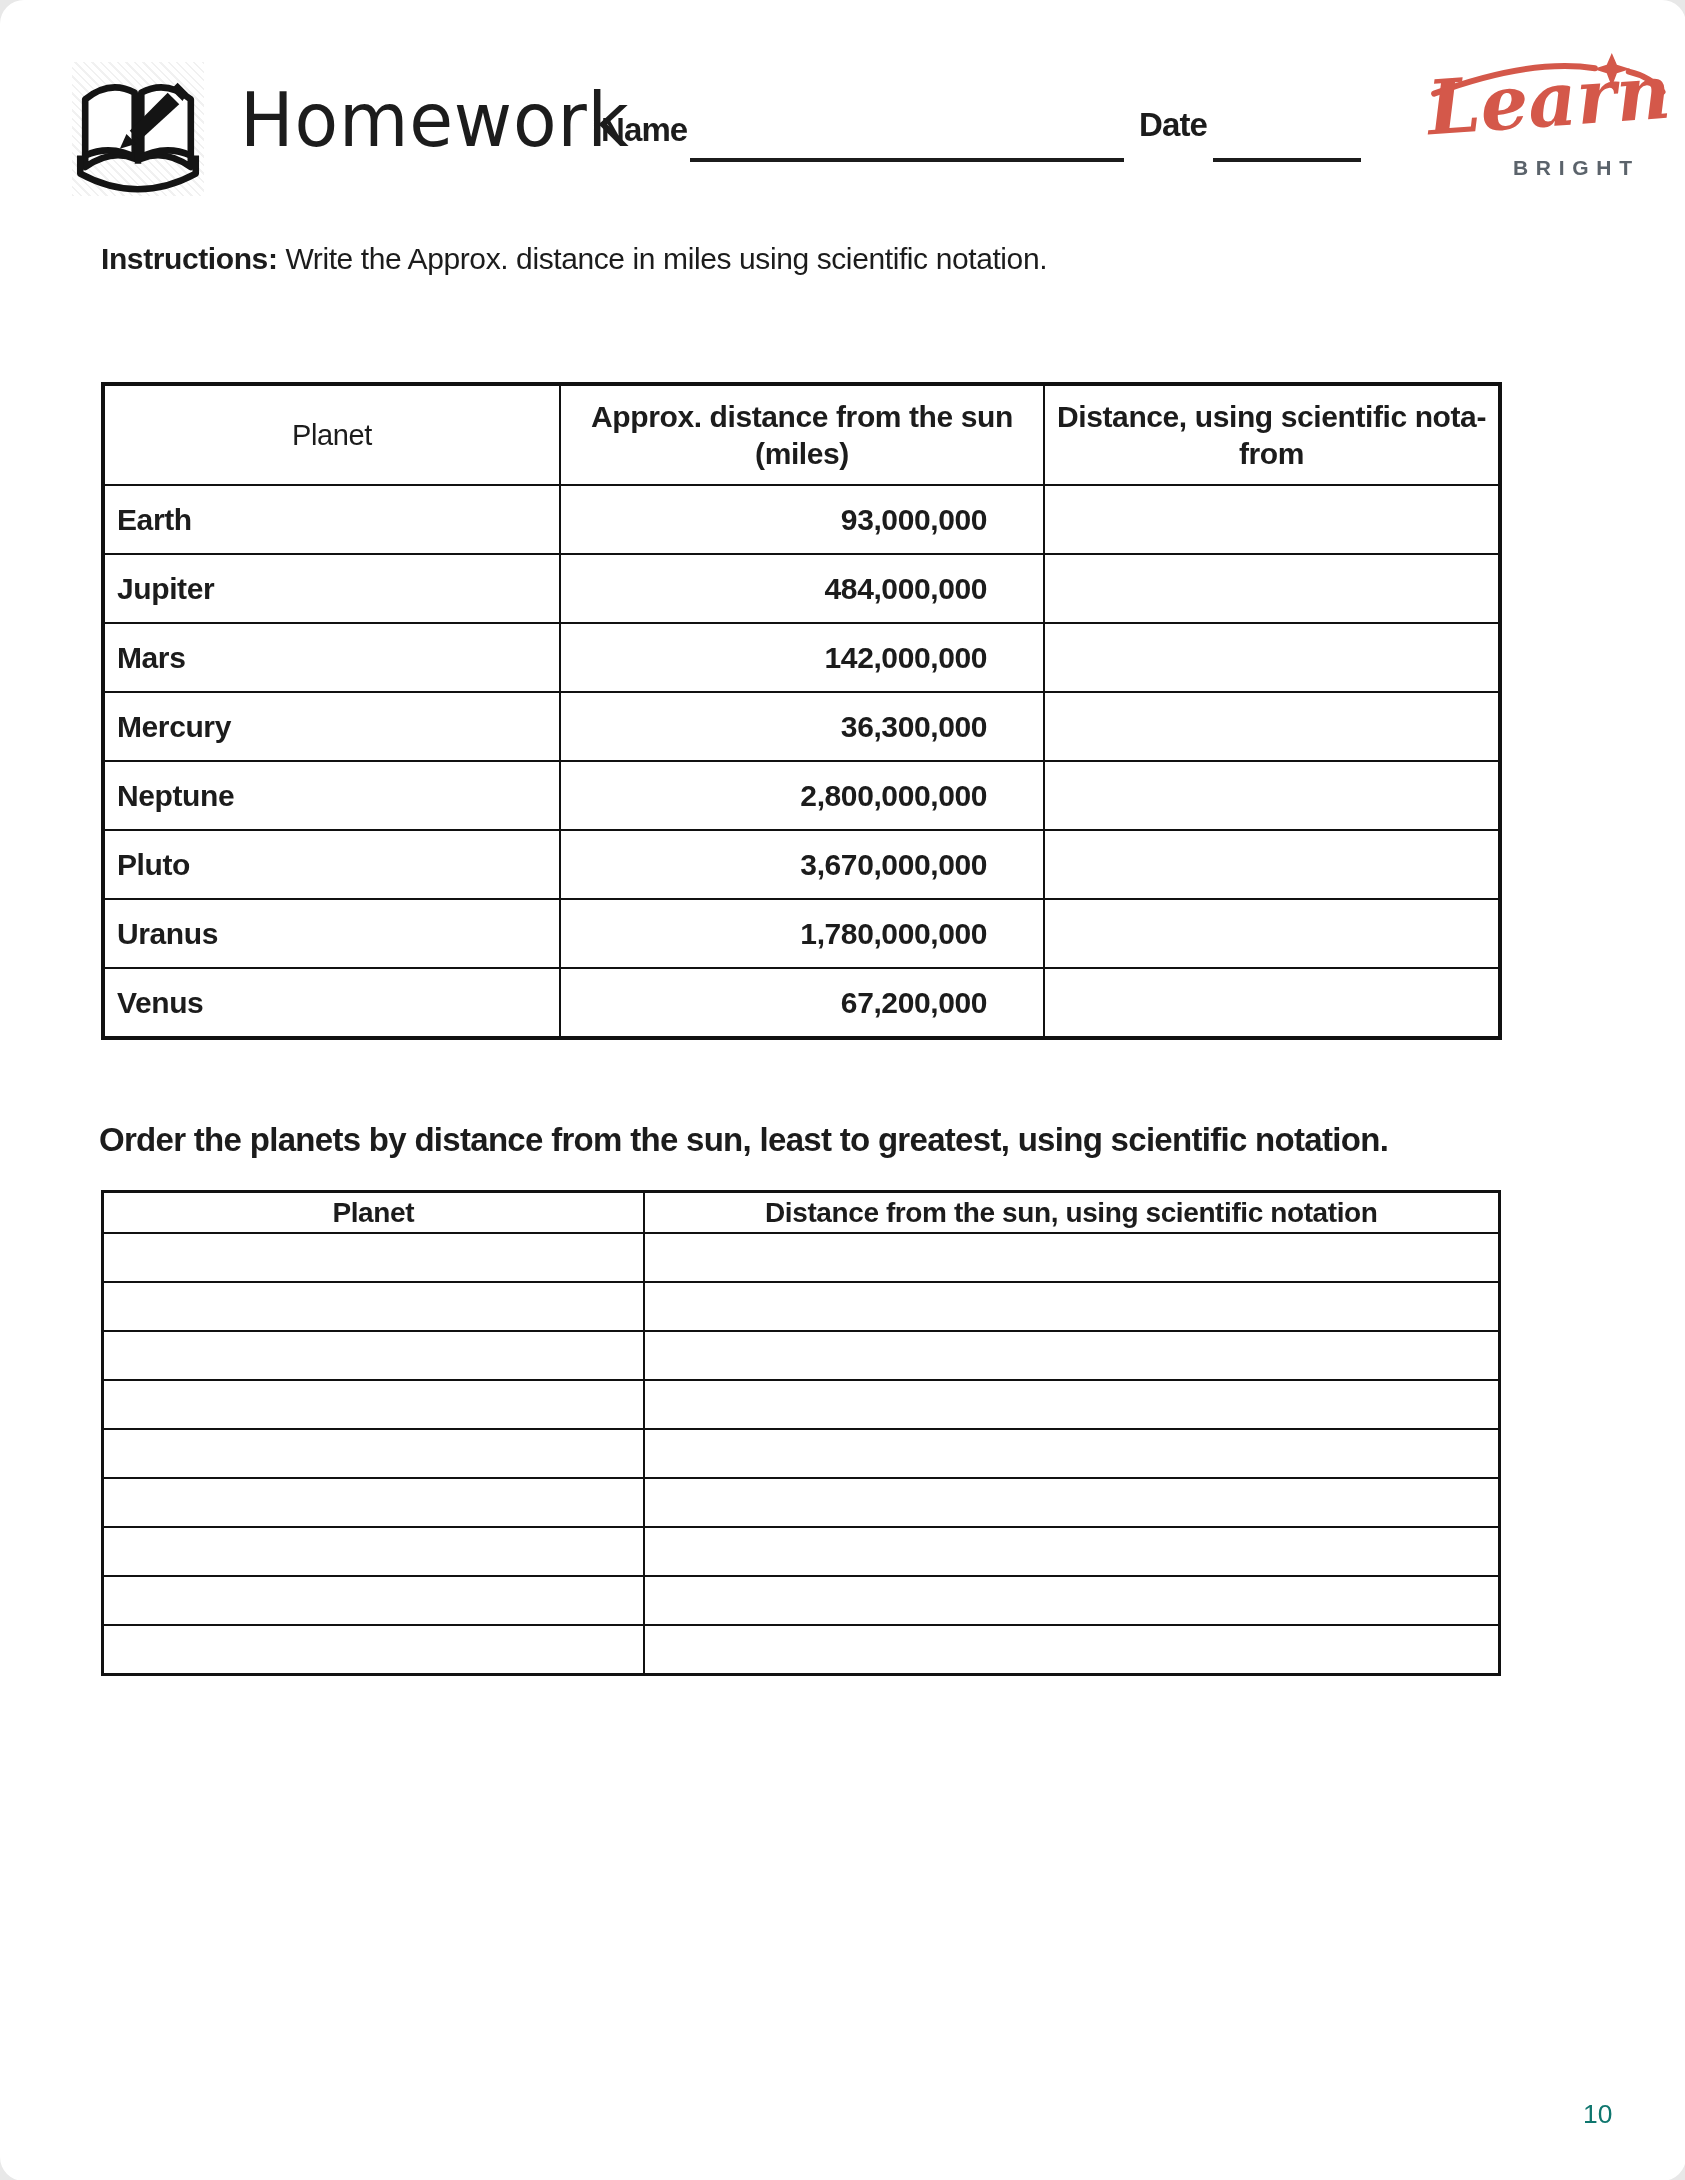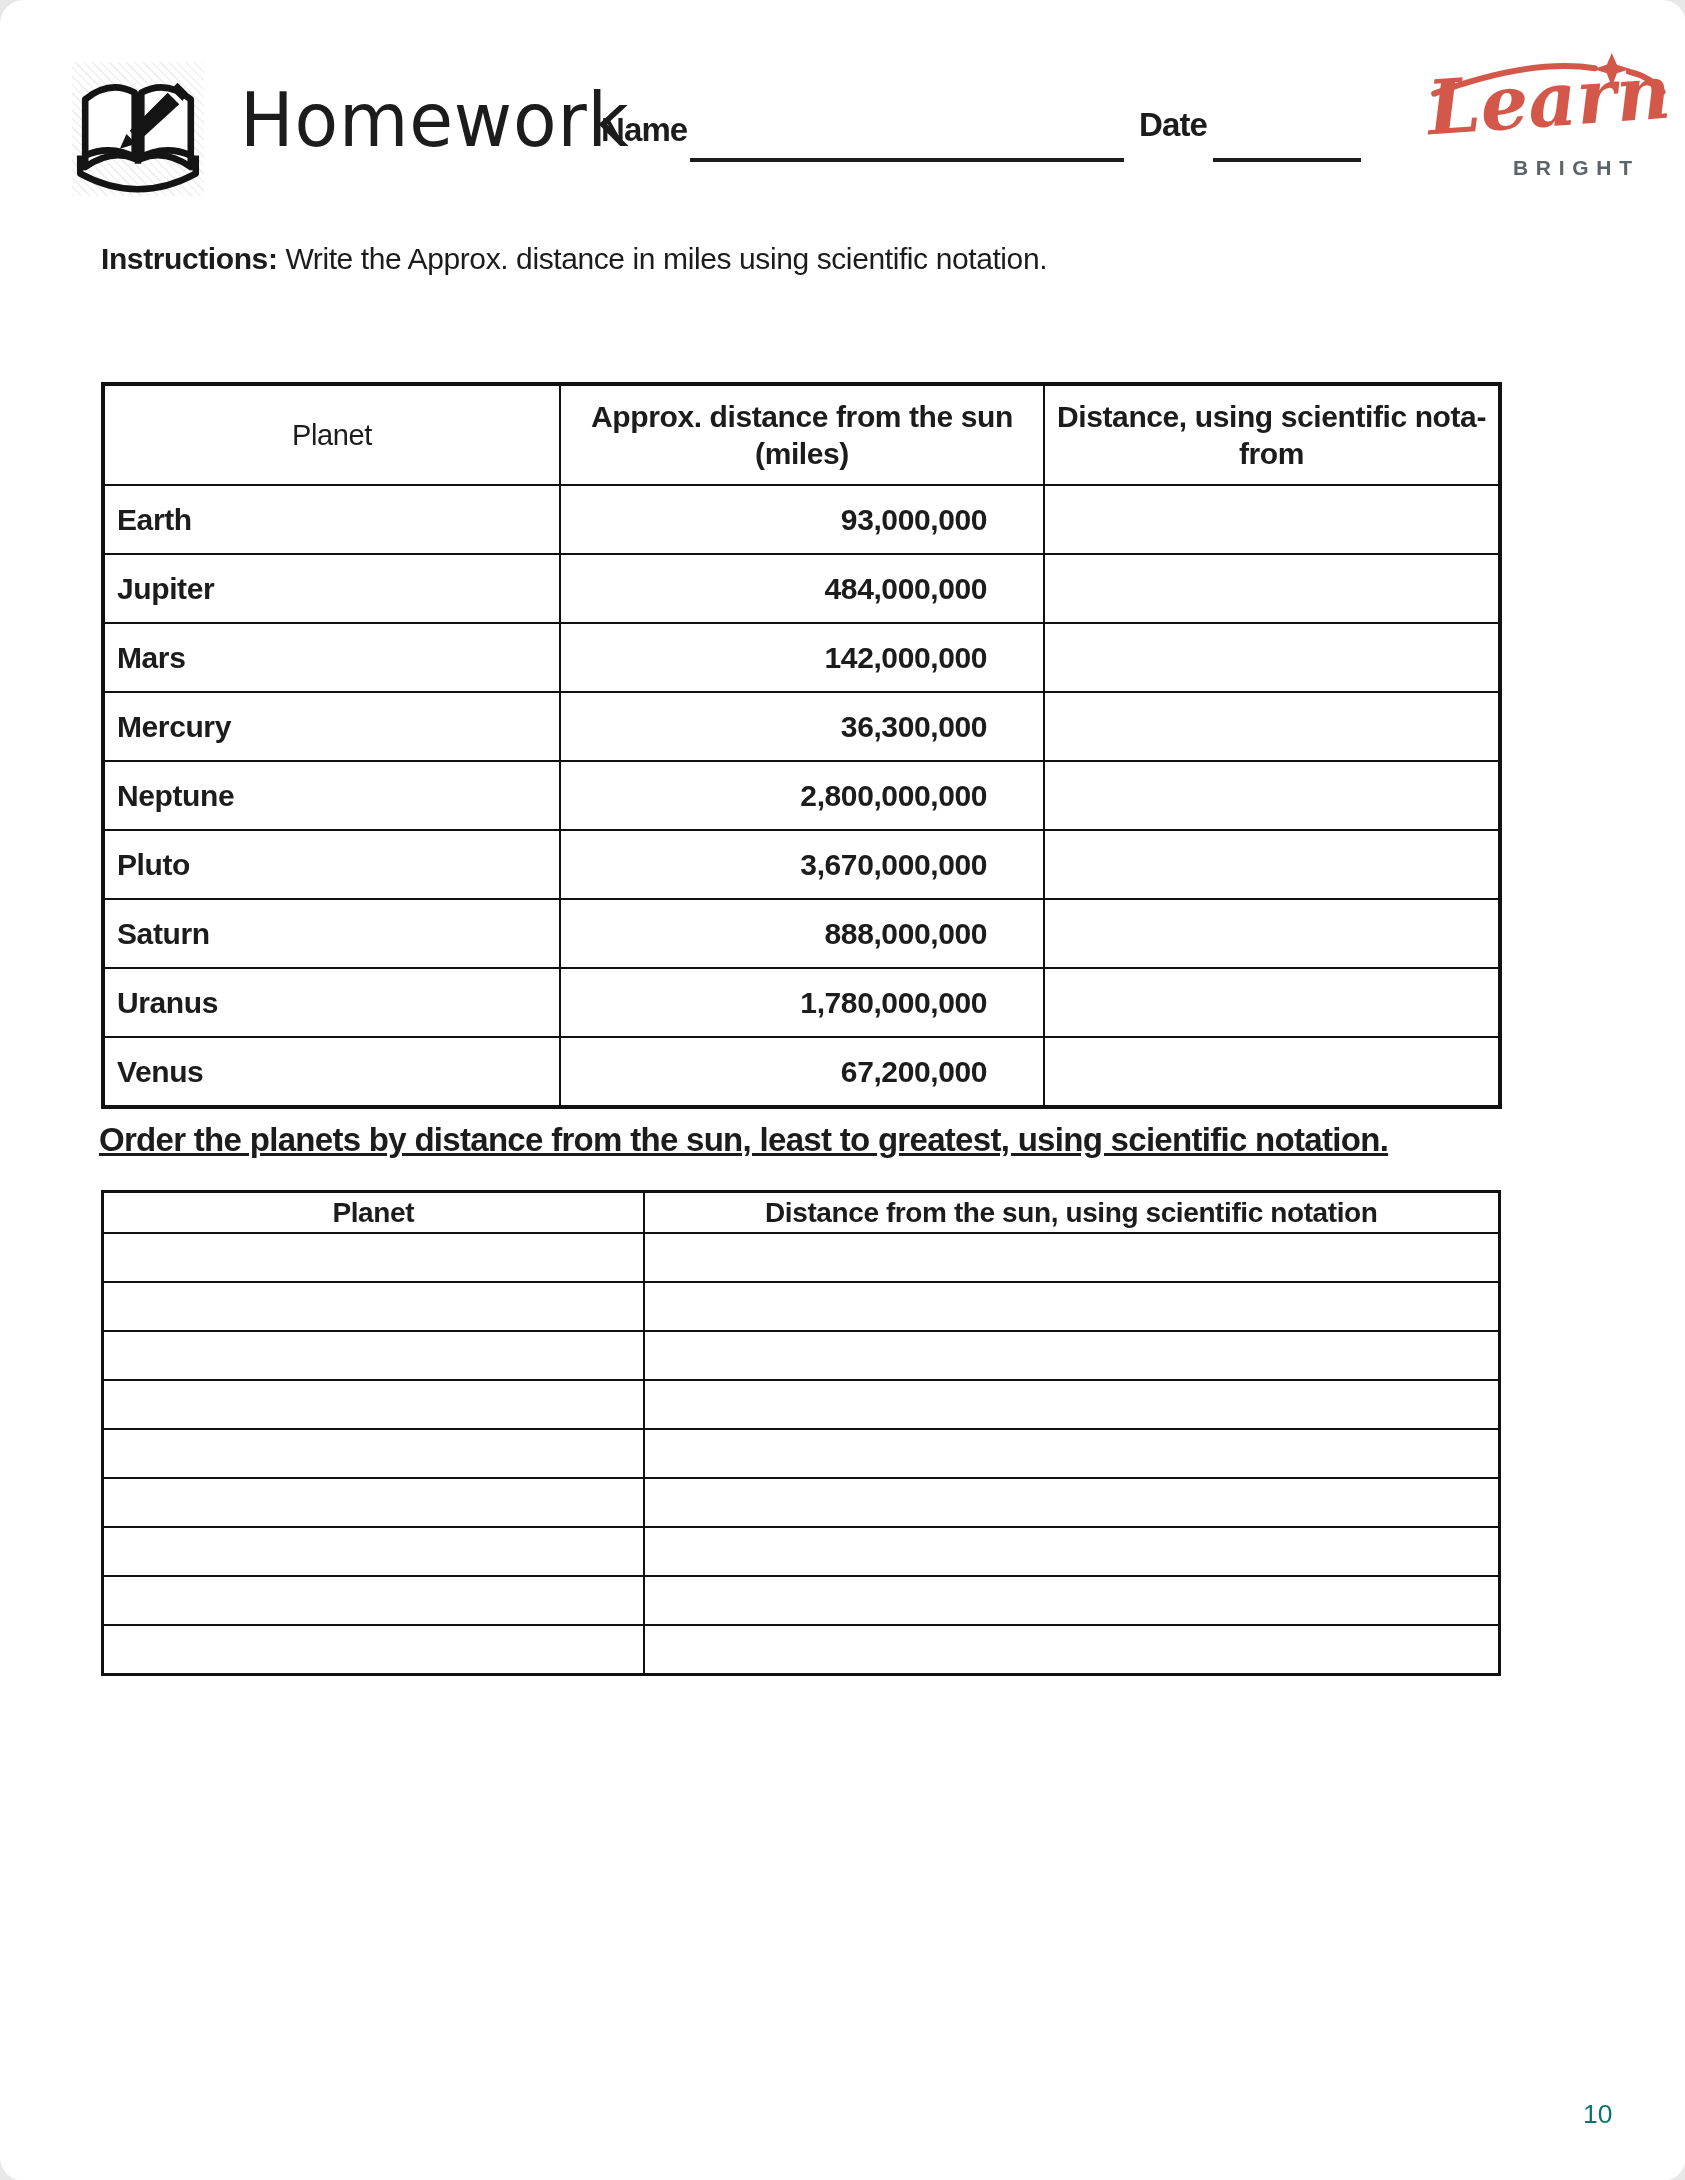--- a/index.html
+++ b/index.html
@@ -73,21 +73,21 @@
     text-align:center;line-height:1.25;
   }
   .table1 thead th.plain{font-weight:400;font-size:29px;}
   .table1 tbody td{height:65px;font-size:30px;font-weight:bold;letter-spacing:-0.4px;}
   .table1 td.planet-cell{text-align:left;padding-left:12px;}
   .table1 td.dist-cell{text-align:right;padding-right:56px;}
   .hdr-line{display:block;}
   
   .order-heading{
     position:absolute;left:99px;top:1121px;width:1448px;
-    font-size:33px;font-weight:bold;letter-spacing:-0.7px;text-decoration:underline;
+    font-size:33px;font-weight:bold;letter-spacing:-0.7px;
   }
   .table2{
     position:absolute;left:101px;top:1190px;width:1397px;
     border:3.4px solid #111111;
   }
   .table2 th,.table2 td{border:2.6px solid #111111;vertical-align:middle;}
   .table2 thead th{
     height:37px;font-size:28px;font-weight:bold;letter-spacing:-0.4px;text-align:center;
   }
   .table2 tbody td{height:45px;}
@@ -185,25 +185,20 @@
         <td class="planet-cell">Neptune</td>
         <td class="dist-cell">2,800,000,000</td>
         <td class="sci-cell"></td>
       </tr>
       <tr>
         <td class="planet-cell">Pluto</td>
         <td class="dist-cell">3,670,000,000</td>
         <td class="sci-cell"></td>
       </tr>
       <tr>
-        <td class="planet-cell">Saturn</td>
-        <td class="dist-cell">888,000,000</td>
-        <td class="sci-cell"></td>
-      </tr>
-      <tr>
         <td class="planet-cell">Uranus</td>
         <td class="dist-cell">1,780,000,000</td>
         <td class="sci-cell"></td>
       </tr>
       <tr>
         <td class="planet-cell">Venus</td>
         <td class="dist-cell">67,200,000</td>
         <td class="sci-cell"></td>
       </tr>
     </tbody>

